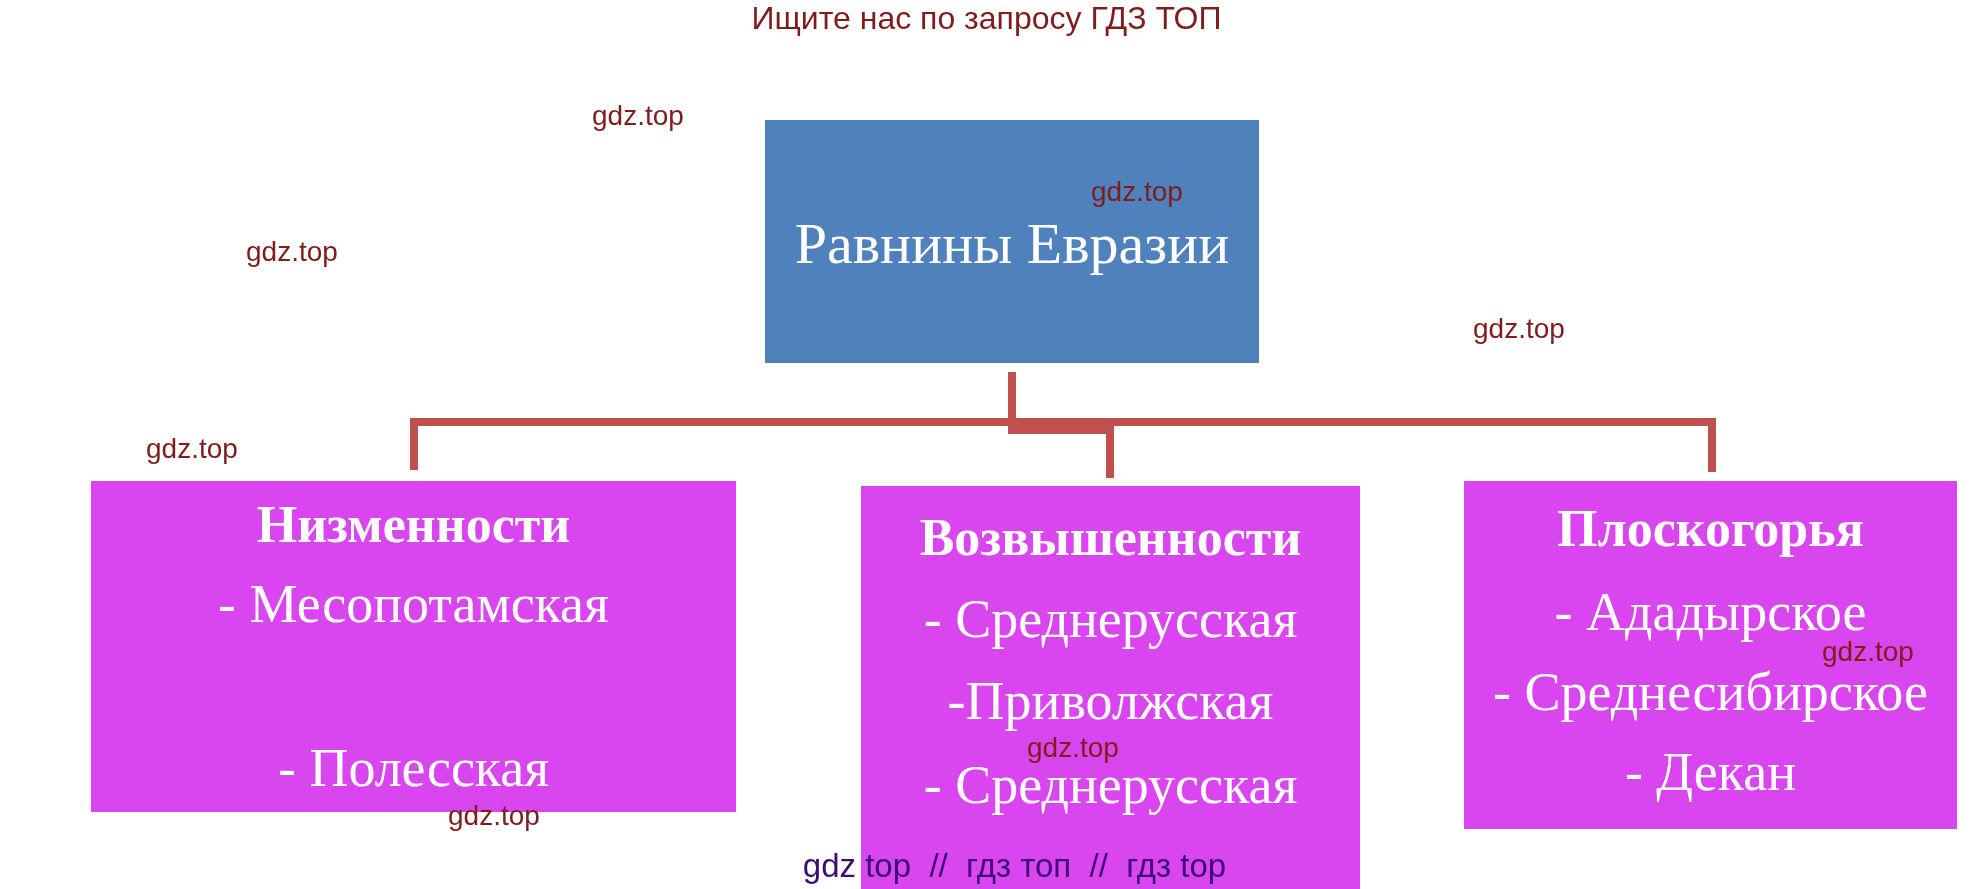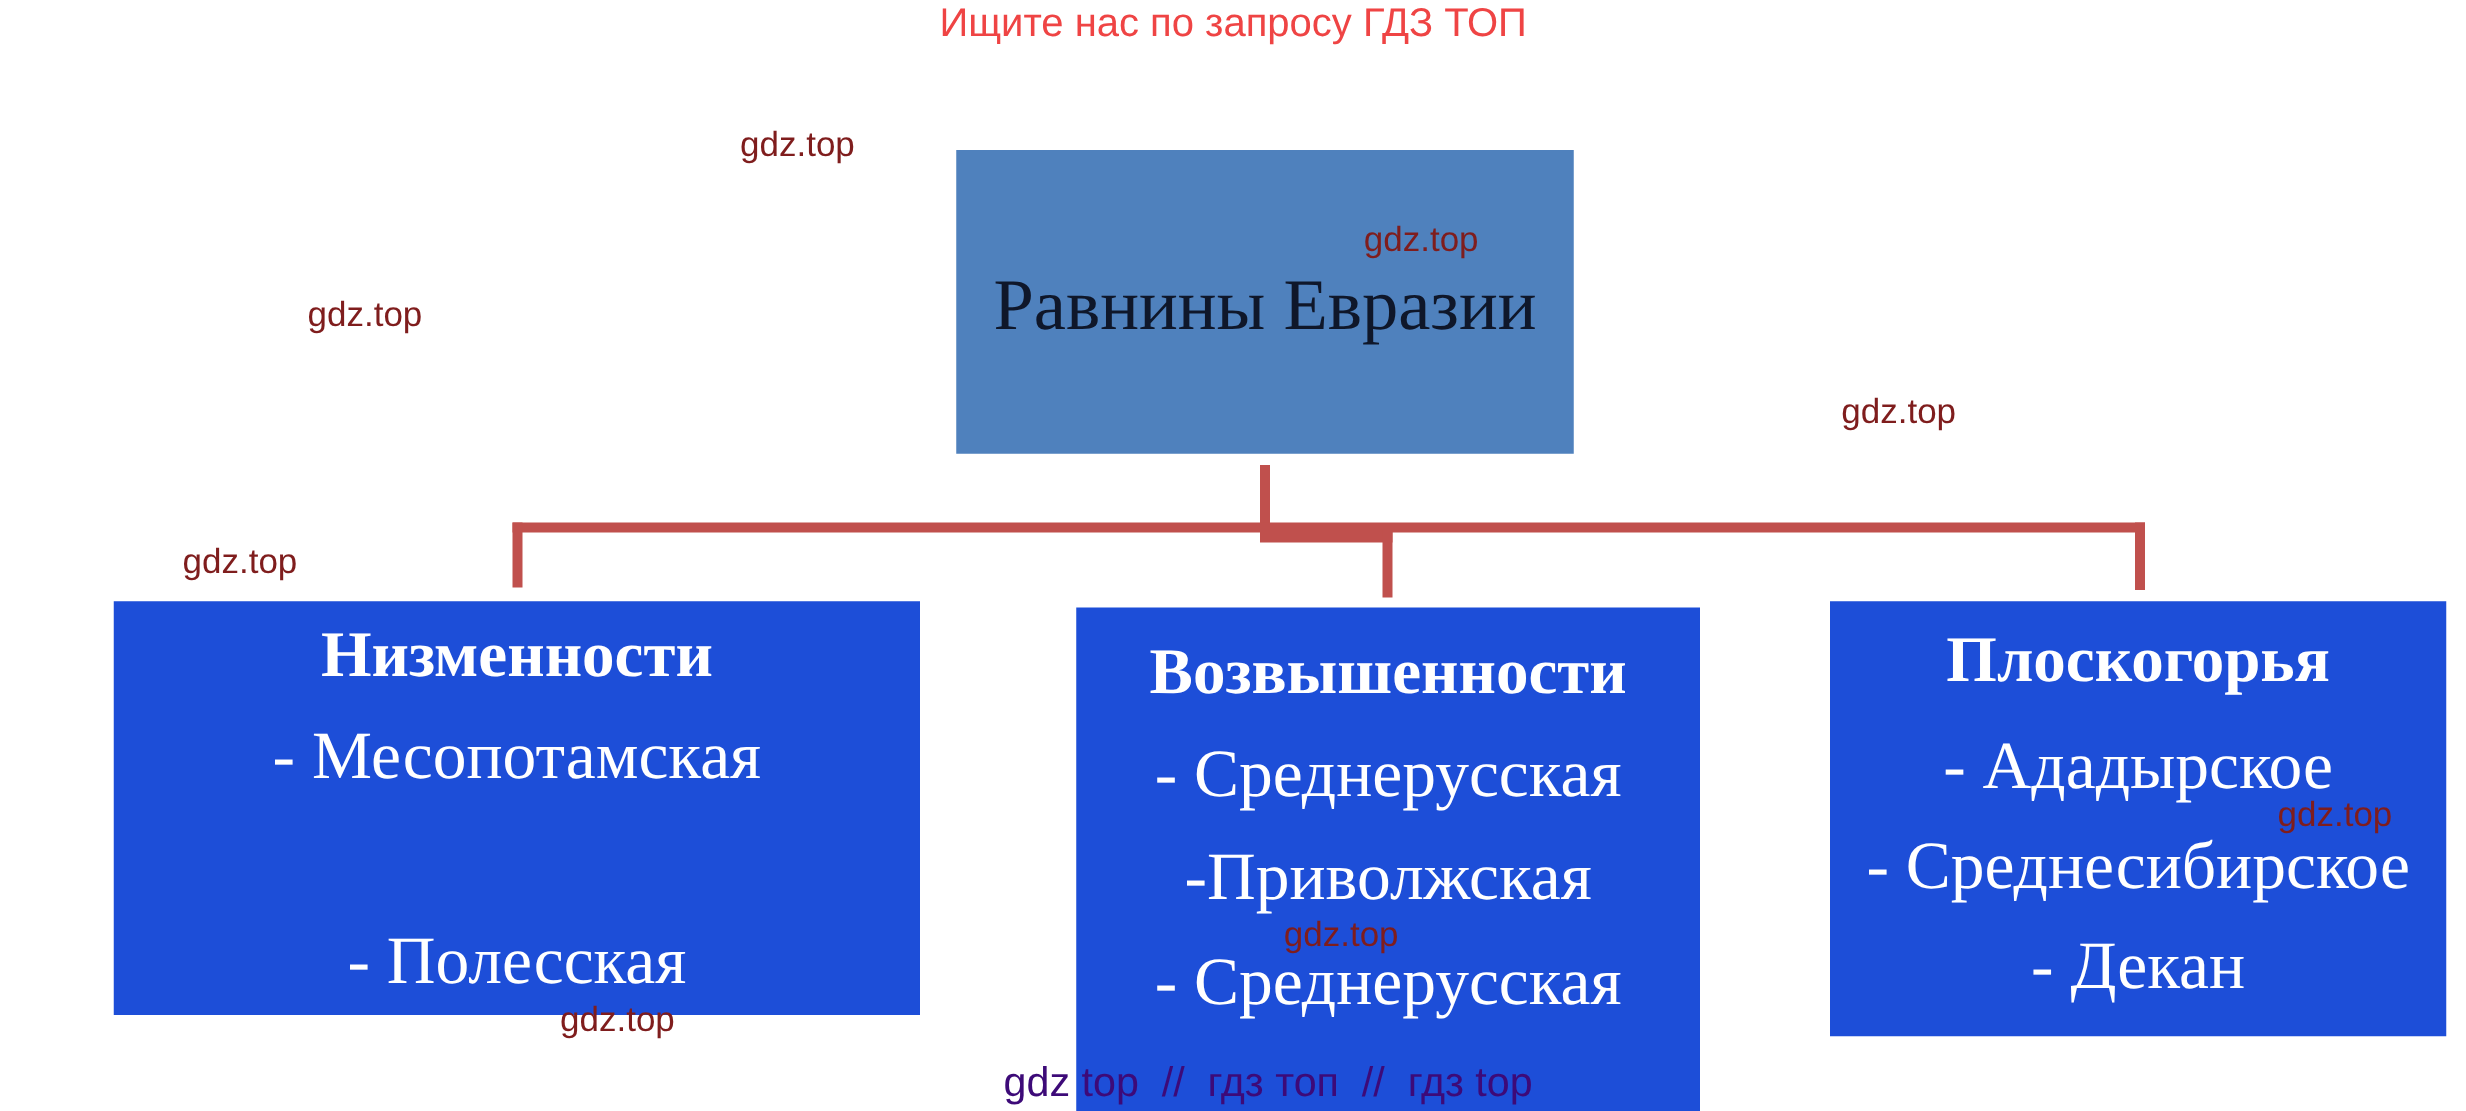--- a/index.html
+++ b/index.html
@@ -1,25 +1,25 @@
 <!DOCTYPE html>
 <html><head>
 <meta charset="utf-8">
 <style>
   html, body { margin:0; padding:0; background:#ffffff; }
   body { width:1973px; height:889px; position:relative; overflow:hidden; }
   .abs { position:absolute; }
   .sans { font-family:"Liberation Sans", "DejaVu Sans", sans-serif; }
   .serif { font-family:"Liberation Serif", "DejaVu Serif", serif; }
-  .header-text { left:0; width:1973px; top:0; text-align:center; font-size:32px; color:#ef4444; }
+  .header-text { left:0; width:1973px; top:0; text-align:center; font-size:32px; color:#7f1d1d; }
   .wm { font-size:28px; color:#7f1d1d; white-space:nowrap; }
   .footer-text { left:0; width:1973px; top:847px; text-align:center; font-size:33px; color:#3d0a78; white-space:pre;margin-left:28px; }
   .box-root { left:765px; top:120px; width:494px; height:243px; background:#4f81bd; }
-  .box-root .title { position:absolute; left:0; right:0; top:92px; text-align:center; color:#0f172a; font-size:58px; line-height:64px; }
-  .box { background:#1d4ed8; color:#ffffff; text-align:center; }
+  .box-root .title { position:absolute; left:0; right:0; top:92px; text-align:center; color:#ffffff; font-size:58px; line-height:64px; }
+  .box { background:#d946ef; color:#ffffff; text-align:center; }
   .box .head { font-weight:bold; font-size:52px; }
   .box .item { font-size:54px; }
   .line { background:#c0504d; position:absolute; }
 </style>
 </head>
 <body>
 
 <div class="abs sans header-text">Ищите нас по запросу ГДЗ ТОП</div>
 
 <div class="abs box-root">

